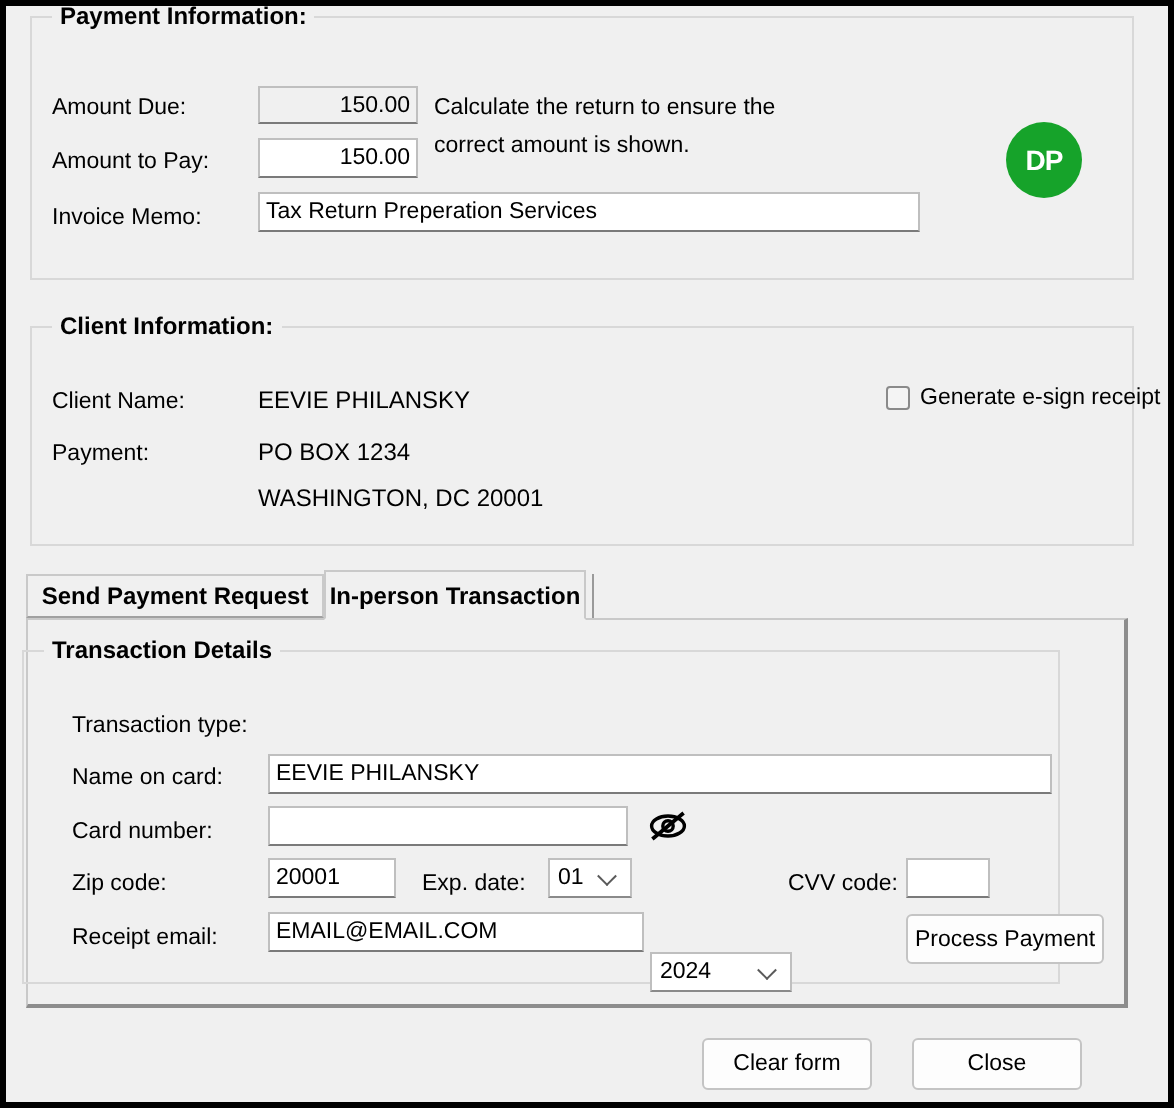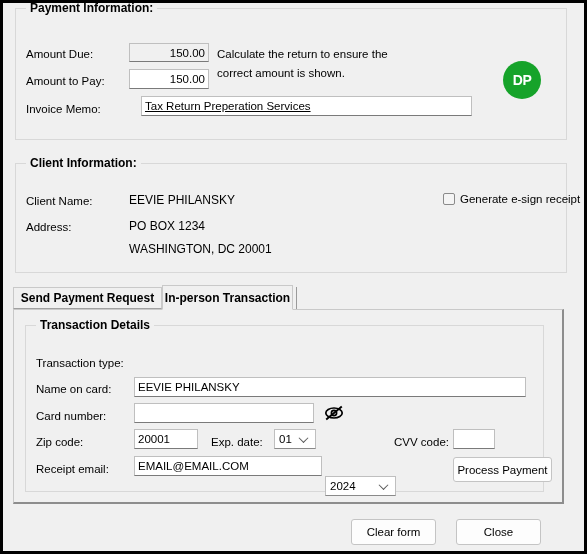--- a/index.html
+++ b/index.html
@@ -228,53 +228,53 @@
     <span class="lbl" style="left:23px; top:44px;">Amount Due:</span>
     <input class="field right readonly" style="left: 126px; top: 40px; width: 80px; height: 19px;" readonly="" value="150.00">
 
     <span class="lbl" style="left:23px; top:71px;">Amount to Pay:</span>
     <input class="field right" style="left: 126px; top: 66px; width: 80px; height: 20px;" value="150.00">
 
     <span class="helper" style="left:214px; top:43px;">Calculate the return to ensure the</span>
     <span class="helper" style="left:214px; top:62px;">correct amount is shown.</span>
 
     <span class="lbl" style="left:23px; top:99px;">Invoice Memo:</span>
-    <input class="field" style="left: 138px; top: 93px; width: 331px; height: 20px; text-decoration: underline;" value="Tax Return Preperation Services">
+    <input class="field" style="left: 126px; top: 93px; width: 331px; height: 20px;" value="Tax Return Preperation Services">
 
     <div class="logo" style="left:500px; top:58px; width:38px; height:38px; font-size:14px;">
       <span>DP</span>
     </div>
 
     <div class="groupbox" style="left:12px; top:160px; width:552px; height:110px;">
       <span class="group-title">Client Information:</span>
     </div>
 
     <span class="lbl" style="left:23px; top:191px;">Client Name:</span>
     <span class="static-val" style="left:126px; top:190px; font-size:12px;">EEVIE PHILANSKY</span>
 
-    <span class="lbl" style="left:23px; top:217px;">Address:</span>
+    <span class="lbl" style="left:23px; top:217px;">Payment:</span>
     <span class="static-val" style="left:126px; top:216px; font-size:12px;">PO BOX 1234</span>
     <span class="static-val" style="left:126px; top:239px; font-size:12px;">WASHINGTON, DC 20001</span>
 
     <div class="cbwrap" style="left:424px; top:190px;">
       <span class="cbox"></span>
       <span>Generate e-sign receipt</span>
     </div>
 
     <div class="tab inactive" style="left:10px; top:284px; width:149px; height:22px;">
       <span>Send Payment Request</span>
     </div>
     <div class="tab active" style="left:159px; top:282px; width:131px; height:25px;">
       <span>In-person Transaction</span>
     </div>
     <div class="tab-stub" style="left:293px; top:284px; height:22px;"></div>
 
     <div class="tabpanel" style="left:10px; top:306px; width:551px; height:195px;"></div>
 
-    <div class="groupbox" style="left:22px; top:322px; width:519px; height:167px;">
+    <div class="groupbox" style="left:8px; top:322px; width:519px; height:167px;">
       <span class="group-title">Transaction Details</span>
     </div>
 
     <span class="lbl" style="left:33px; top:353px;">Transaction type:</span>
 
     <span class="lbl" style="left:33px; top:379px;">Name on card:</span>
     <input class="field" style="left: 131px; top: 374px; width: 392px; height: 20px;" value="EEVIE PHILANSKY">
 
     <span class="lbl" style="left:33px; top:406px;">Card number:</span>
     <input class="field" style="left: 131px; top: 400px; width: 180px; height: 20px;" value="">

